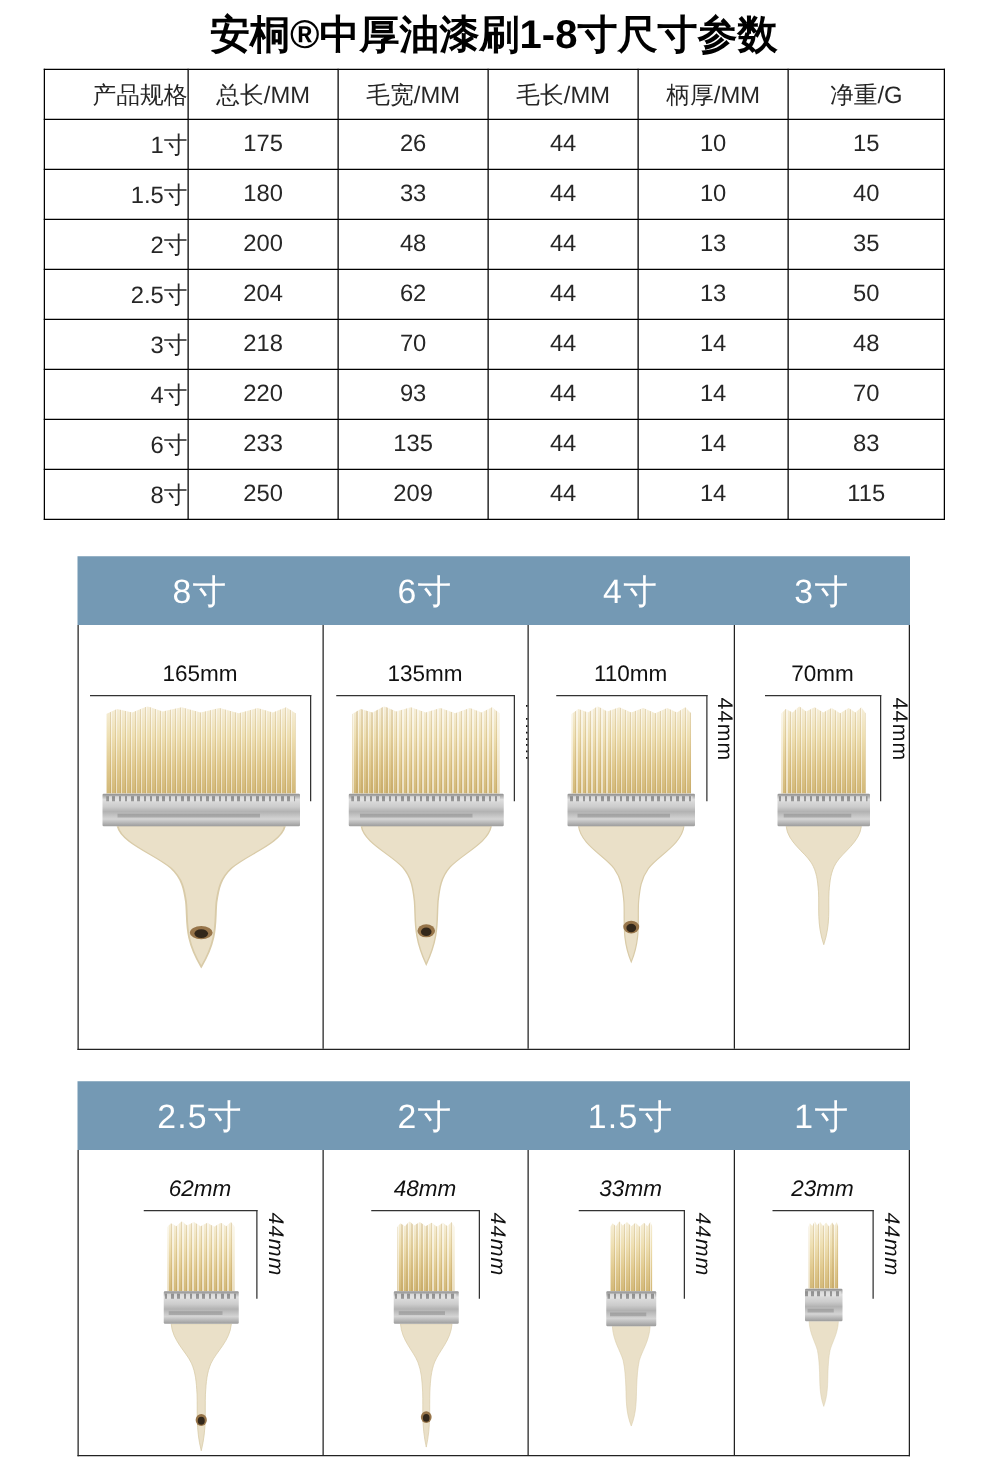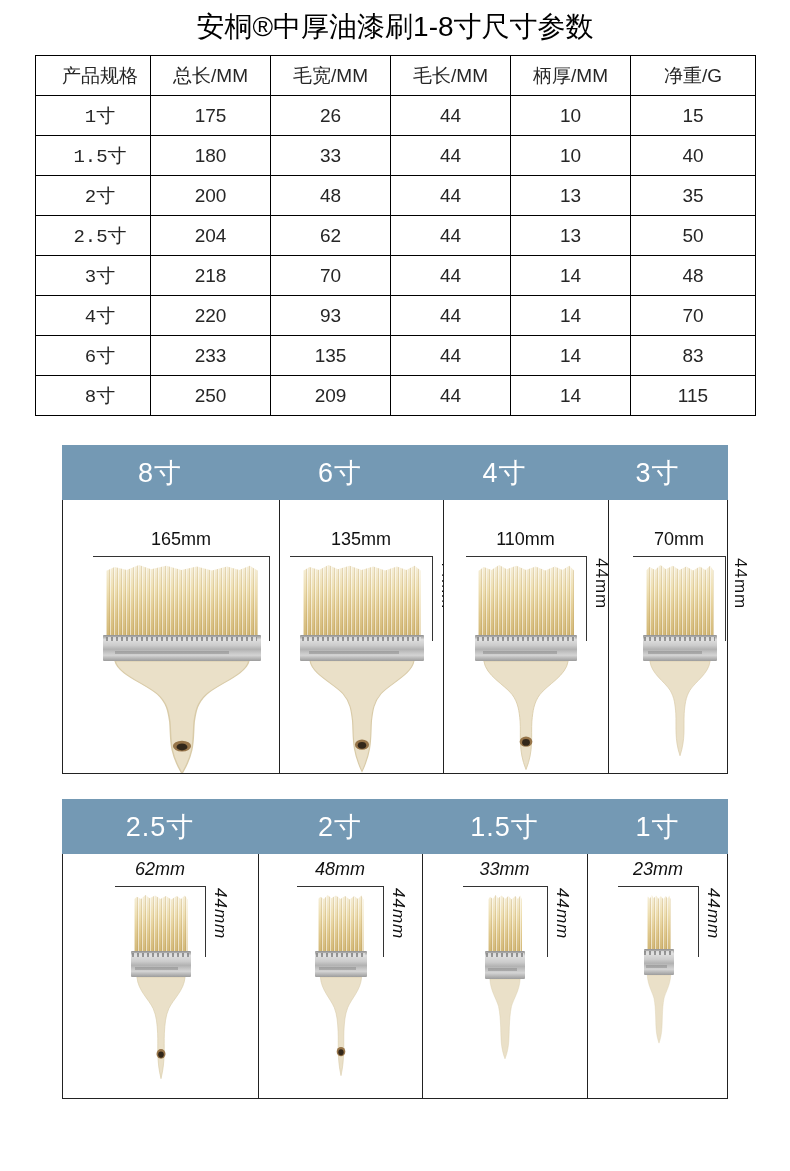--- a/index.html
+++ b/index.html
@@ -4,66 +4,66 @@
 <style>
   html,body{margin:0;padding:0;}
   body{
     width:790px;height:1171px;background:#ffffff;
     font-family:"Liberation Sans","DejaVu Sans",sans-serif;
     color:#1f1f1f;overflow:hidden;
   }
   
   .title{
     margin:0;padding:12px 0 0;height:30px;line-height:30px;
-    text-align:center;font-size:28px;font-weight:normal;color:#000;
+    text-align:center;font-size:32px;font-weight:bold;color:#000;
   }
   
   table.spec{
     border-collapse:collapse;margin:13px 0 0 35px;width:720px;
     table-layout:fixed;
   }
   table.spec td,table.spec th{
     border:1.5px solid #000;height:39px;font-size:19px;font-weight:normal;
     text-align:center;padding:0;color:#262626;
   }
   table.spec col.c1{width:115px;}
   table.spec col.cn{width:120px;}
   table.spec col.c6{width:125px;}
-  table.spec td.spec-name,table.spec th.spec-name{text-align:center;padding-left:14px;font-family:Liberation Mono, monospace;}
+  table.spec td.spec-name,table.spec th.spec-name{text-align:right;padding-left:14px;}
   
   .section{width:666px;margin-left:62px;}
   .sec1{margin-top:29px;}
   .sec2{margin-top:25px;}
   .sec-header{
     display:grid;grid-template-columns:196px 164px 165px 141px;
     height:55px;align-items:center;
   }
   .sec-header .hlabel{
     text-align:center;font-size:27px;letter-spacing:1px;
   }
   .sec-cells{
     display:grid;grid-template-columns:196px 164px 165px 141px;
     border:1.5px solid #222;border-top:none;box-sizing:border-box;
     background:#fff;
   }
-  .sec1 .sec-cells{height:274px;padding-left:21px;}
+  .sec1 .sec-cells{height:340px;}
   .sec2 .sec-cells{height:245px;}
   .icell{
     position:relative;border-right:1.5px solid #222;
     display:flex;flex-direction:column;align-items:center;
     overflow:hidden;
   }
   .icell:last-child{border-right:none;}
   
   .annot{
     position:relative;flex:0 0 auto;
     border-top:1.5px solid #333;border-right:1.5px solid #333;
   }
   .sec1 .annot{margin-top:56px;height:84px;}
-  .sec2 .annot{margin-top:32px;height:70px;font-style:italic;}
+  .sec2 .annot{margin-top:48px;height:70px;font-style:italic;}
   .wlabel{
     position:absolute;top:-28px;left:-20px;right:-20px;
     text-align:center;font-size:18px;color:#111;white-space:nowrap;
   }
   .vlabel{
     position:absolute;top:1px;right:-25px;
     writing-mode:vertical-rl;font-size:17px;color:#111;letter-spacing:1px;
   }
   
   .brush{display:flex;flex-direction:column;align-items:center;flex:0 0 auto;}

